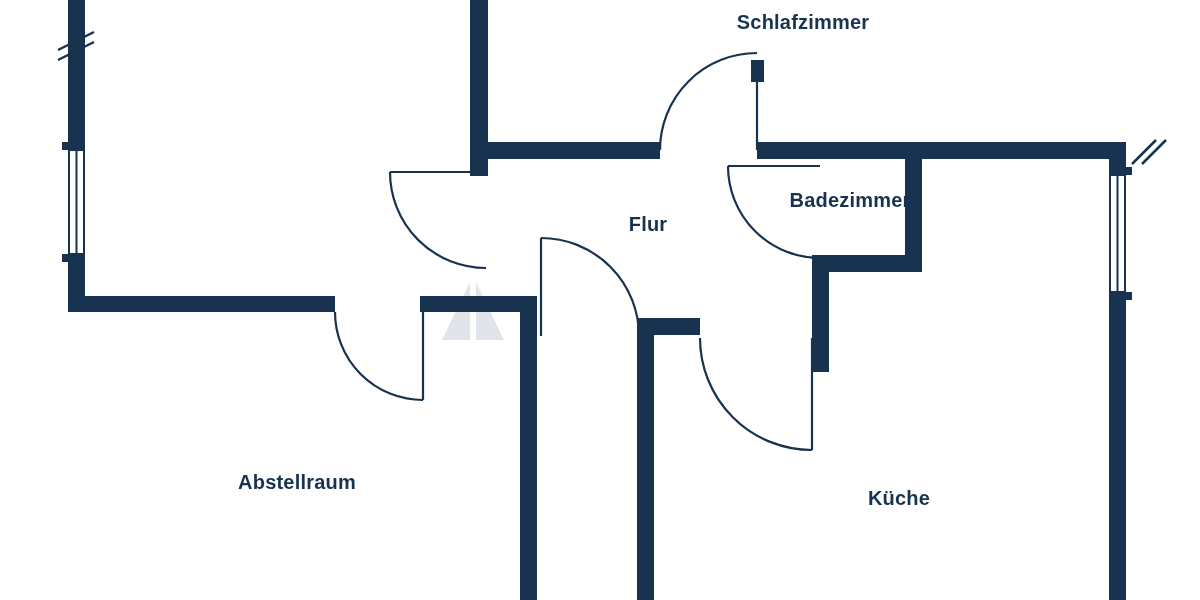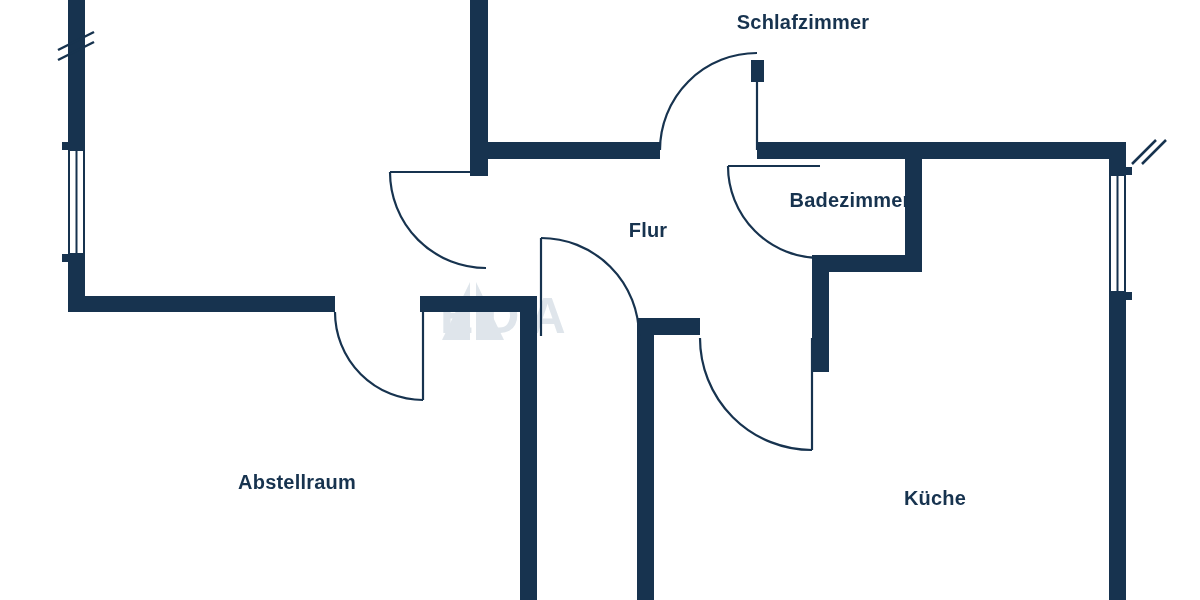--- a/index.html
+++ b/index.html
@@ -49,21 +49,20 @@
 </head>
 <body>
 
 <div id="stage">
 
   <div id="watermark">
     <svg width="66" height="66" viewBox="0 0 66 66">
       <polygon points="2,64 30,6 30,64" fill="var(--wm)"></polygon>
       <polygon points="36,6 64,64 36,64" fill="var(--wm)"></polygon>
     </svg>
-    <span class="wm-text">EDA</span>
   </div>
 
   <svg width="1200" height="600" viewBox="0 0 1200 600">
 
     <g>
       <rect class="wall" x="68" y="0" width="17" height="142"></rect>
       <rect class="wall" x="68" y="142" width="17" height="8"></rect>
       <rect class="wall" x="68" y="254" width="17" height="8"></rect>
       <rect class="wall" x="68" y="262" width="17" height="50"></rect>
     </g>
@@ -143,17 +142,17 @@
     </g>
 
     <g>
       <path class="door" d="M 728,166 A 92,92 0 0 0 820,258"></path>
       <line class="door" x1="820" y1="166" x2="728" y2="166"></line>
     </g>
   </svg>
 
   <div class="room-label" style="left:803px; top:22px;">Schlafzimmer</div>
   <div class="room-label" style="left:850px; top:200px;">Badezimmer</div>
-  <div class="room-label" style="left:648px; top:230px;">Flur</div>
+  <div class="room-label" style="left:648px; top:224px;">Flur</div>
   <div class="room-label" style="left:297px; top:482px;">Abstellraum</div>
-  <div class="room-label" style="left:935px; top:498px;">Küche</div>
+  <div class="room-label" style="left:899px; top:498px;">Küche</div>
 
 </div>
 
 </body></html>

